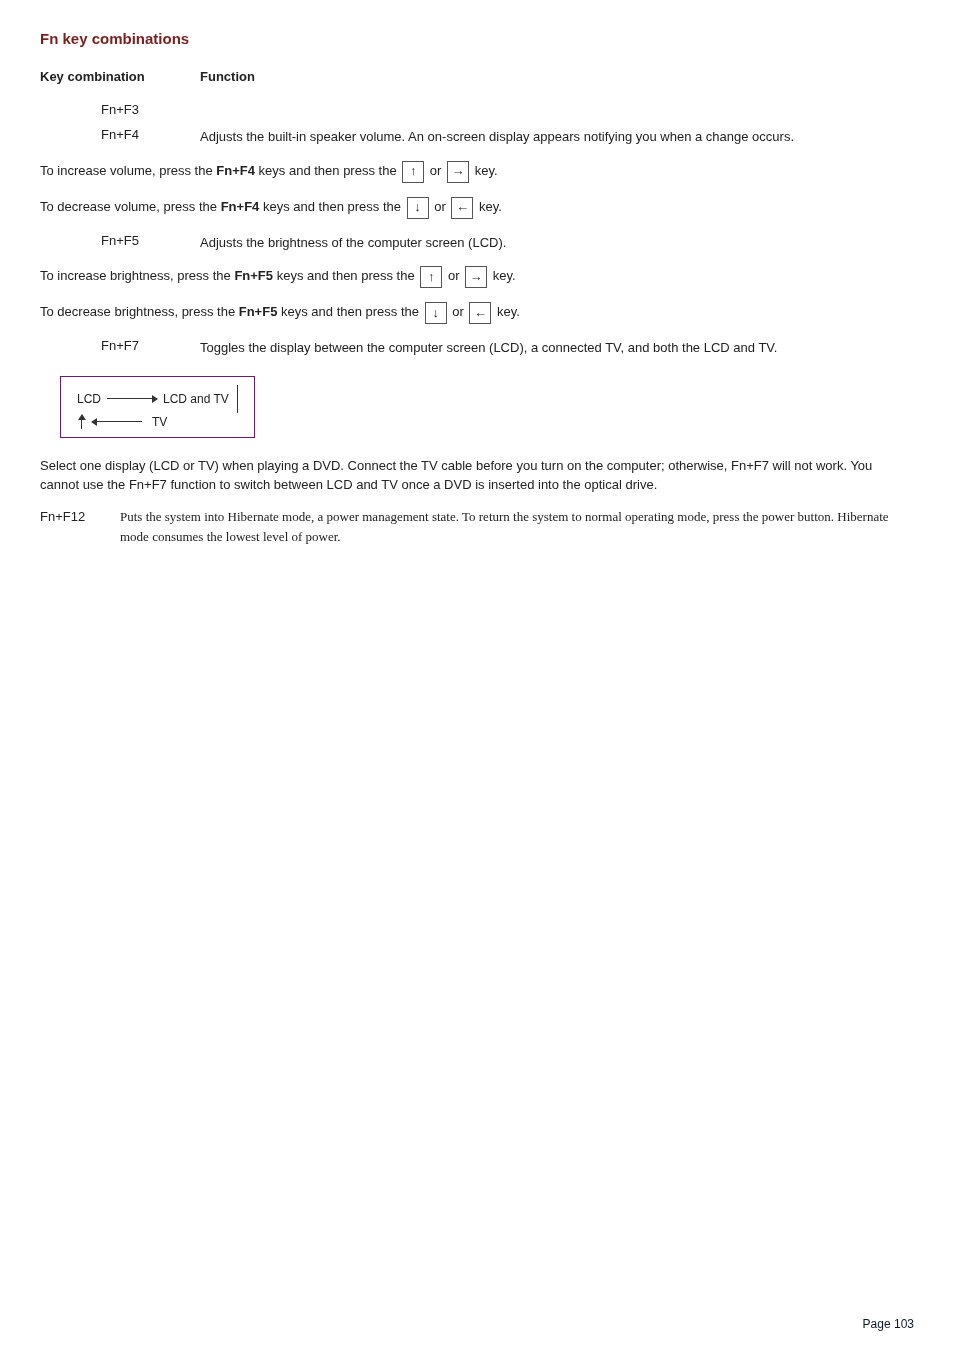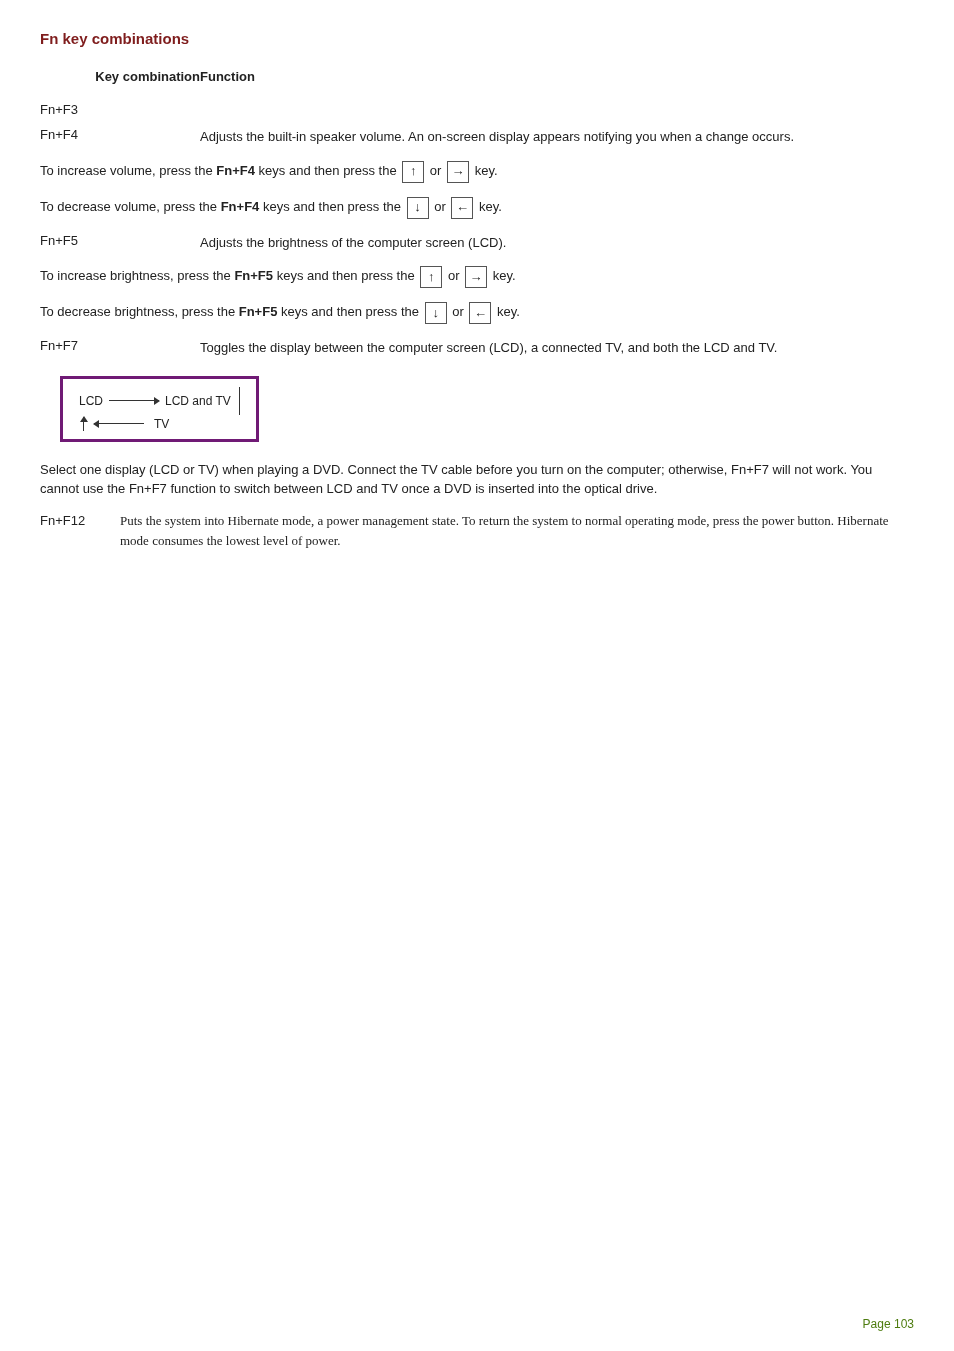--- a/index.html
+++ b/index.html
@@ -15,41 +15,41 @@
     }
     .page-title {
       color: #7f1d1d;
       font-size: 15px;
       font-weight: bold;
       margin-bottom: 22px;
     }
     .table-header {
       display: flex;
       margin-bottom: 18px;
-      text-align: right;
     }
     .col-key {
       width: 160px;
       font-weight: bold;
       font-size: 13px;
     }
     .col-func {
       font-weight: bold;
       font-size: 13px;
     }
     .section {
       margin-bottom: 14px;
     }
     .row {
       display: flex;
       margin-bottom: 10px;
     }
     .key-col {
       min-width: 160px;
       font-size: 13px;
+      text-align: center;
     }
     .func-col {
       flex: 1;
       font-size: 13px;
       line-height: 1.5;
     }
     .inline-block {
       margin: 8px 0 8px 0;
       font-size: 13px;
       line-height: 1.6;
@@ -61,21 +61,21 @@
     }
     .fn-f12-section {
       font-size: 13px;
       line-height: 1.55;
     }
     .page-number {
       position: absolute;
       bottom: 20px;
       right: 40px;
       font-size: 12px;
-      color: #4d7c0f;
+      color: #0f172a;
     }
     b { font-weight: bold; }
 
     
     .key-arrow {
       display: inline-flex;
       align-items: center;
       justify-content: center;
       border: 1.5px solid #555;
       width: 22px;
@@ -83,21 +83,21 @@
       vertical-align: middle;
       margin: 0 2px;
       font-size: 13px;
       background: #fff;
     }
 
     
     .lcd-diagram {
       display: inline-flex;
       flex-direction: column;
-      border: 3px solid #701a75;
+      border: 1px solid #701a75;
       padding: 8px 16px;
       margin: 8px 0 8px 20px;
       gap: 2px;
       font-size: 12px;
     }
     .lcd-row {
       display: flex;
       align-items: center;
       gap: 6px;
       white-space: nowrap;

